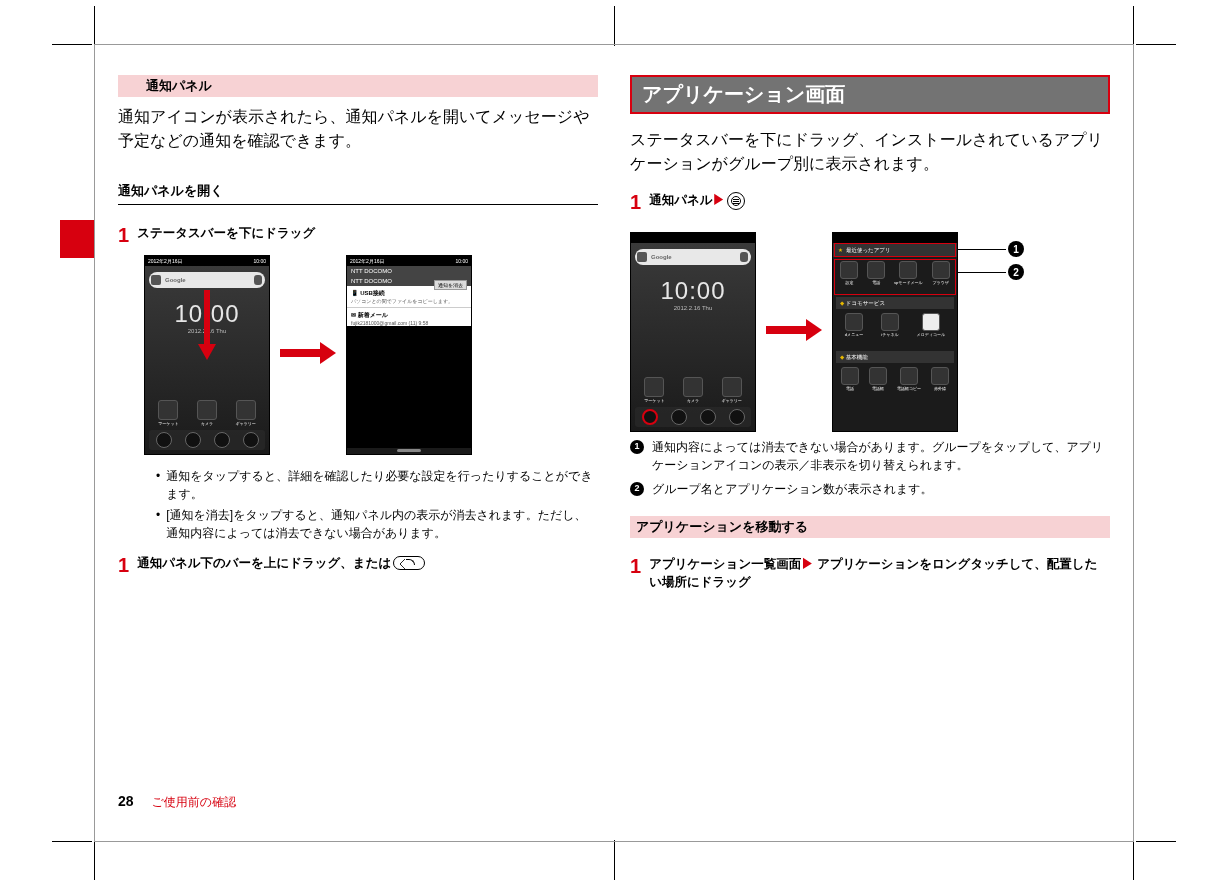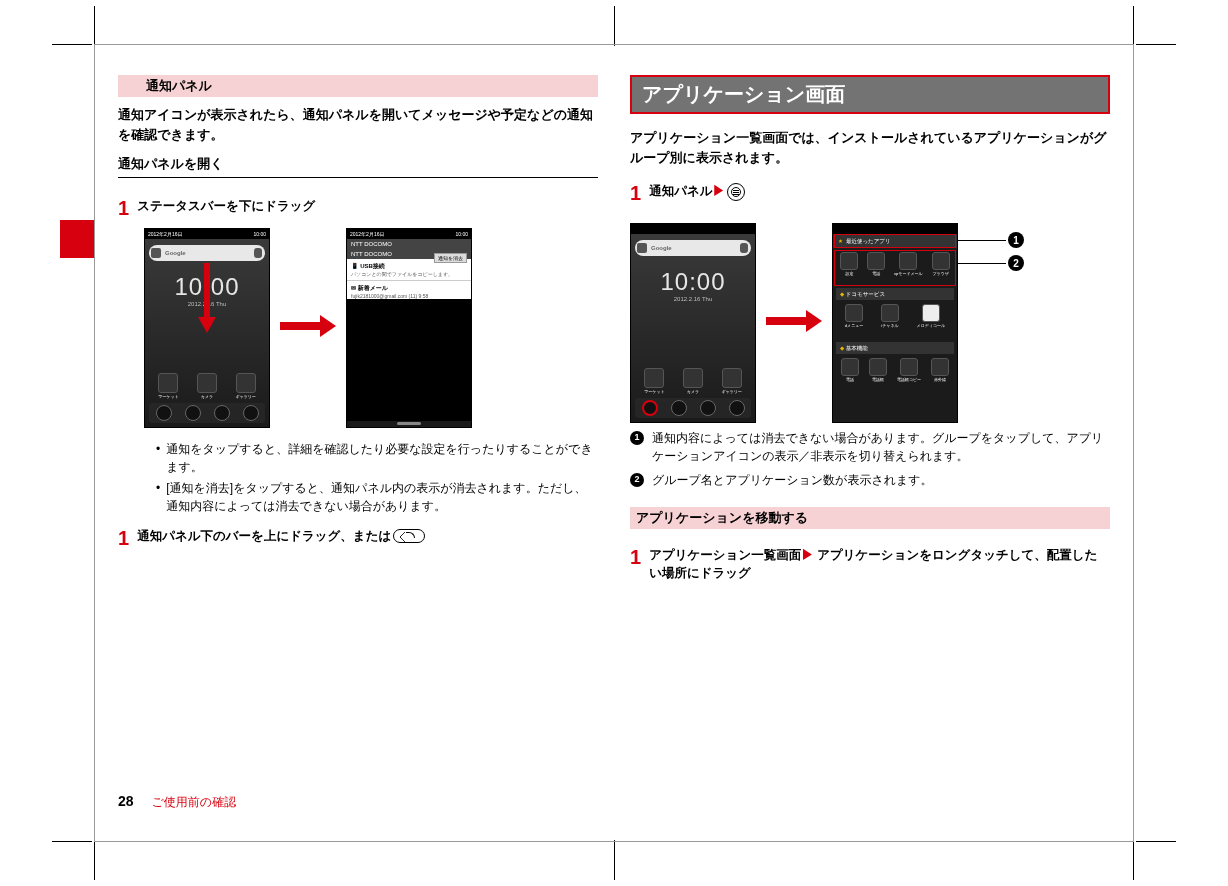--- a/index.html
+++ b/index.html
@@ -22,22 +22,22 @@
   
   .spread { position: absolute; top: 75px; left: 118px; right: 118px; bottom: 75px; display: flex; gap: 16px; }
   .col { flex: 1 1 50%; display: flex; flex-direction: column; }
   .col-left { padding-right: 8px; }
   .col-right { padding-left: 8px; }
   
   .sub-heading { background: #f7d2d4; font-weight: bold; font-size: 13px; padding: 2px 6px; margin-top: 18px; margin-bottom: 8px; }
   .sub-heading.first { margin-top: 0; padding-left: 28px; }
   .big-heading { background: #737373; color: #fff; font-weight: bold; font-size: 20px; padding: 4px 10px; border: 2px solid #d7000f; margin-bottom: 14px; }
   
-  .body-text { font-size: 13px; font-weight: bold; line-height: 1.5; margin-bottom: 6px; }
-  .body-mid { font-size: 13px; font-weight: bold; line-height: 1.5; border-bottom: 1.5px solid #000; padding-bottom: 3px; margin-top: 4px; margin-bottom: 10px; }
+  .body-text { font-size: 16px; font-weight: normal; line-height: 1.5; margin-bottom: 6px; }
+  .body-mid { font-size: 13px; font-weight: bold; line-height: 1.5; border-bottom: 1.5px solid #000; padding-bottom: 3px; margin-top: 22px; margin-bottom: 10px; }
   
   .step { display: flex; align-items: flex-start; gap: 8px; margin-top: 10px; }
   .step-num { color: #d7000f; font-weight: bold; font-size: 20px; line-height: 1; font-family: Arial, sans-serif; }
   .step-text { font-size: 12.5px; font-weight: bold; line-height: 1.4; }
   .step-text .tri { color: #d7000f; }
   .app-btn { display: inline-block; vertical-align: middle; width: 18px; height: 18px; border: 1.5px solid #000; border-radius: 50%; position: relative; margin-left: 2px; background: #fff; }
   .app-btn::before { content:""; position:absolute; top:3px; left:3px; right:3px; bottom:3px; border:1px solid #000; border-radius:50%; }
   .app-btn::after { content:""; position:absolute; top:6px; left:5px; right:5px; height:1px; background:#000; box-shadow:0 2px 0 #000, 0 4px 0 #000; }
   .back-btn { display:inline-block; vertical-align:middle; width:32px; height:14px; border:1.5px solid #000; border-radius:7px; position:relative; margin-left:2px; }
   .back-btn::before { content:""; position:absolute; top:3px; left:7px; width:7px; height:7px; border-left:1.5px solid #000; border-bottom:1.5px solid #000; transform:rotate(45deg); border-radius:1px; }
@@ -229,21 +229,21 @@
     </div>
 
     <div class="footer">
       <span class="pn">28</span>
       <span class="sec">ご使用前の確認</span>
     </div>
   </div>
 
   <div class="col col-right">
     <div class="big-heading">アプリケーション画面</div>
-    <div class="body-text">アプリケーション一覧画面では、インストールされているアプリケーションがグループ別に表示されます。</div>
+    <div class="body-text">ステータスバーを下にドラッグ、インストールされているアプリケーションがグループ別に表示されます。</div>
 
     <div class="step">
       <span class="step-num">1</span>
       <span class="step-text"><span>通知パネル</span><span class="tri">▶</span><span class="app-btn"></span></span>
     </div>
 
     <div class="screens-wrap-right">
       <div class="screens-row" style="margin-left:0">
 
         <div class="phone">

